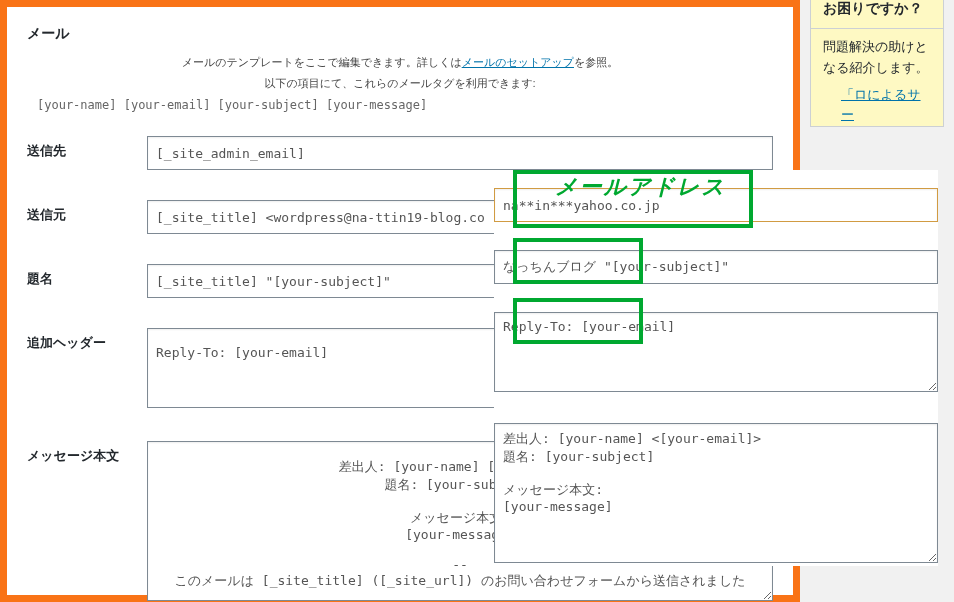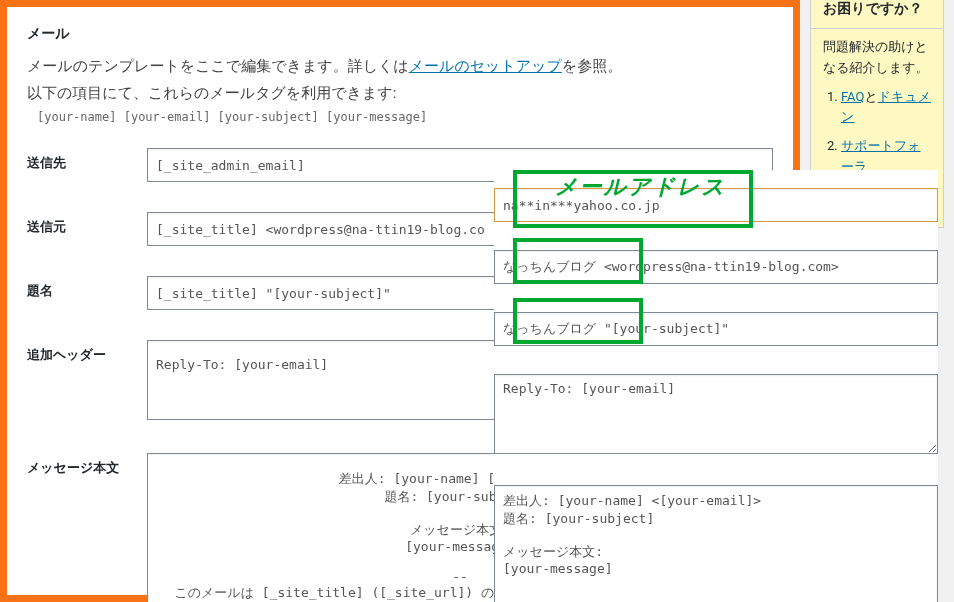--- a/index.html
+++ b/index.html
@@ -29,24 +29,25 @@
       flex: 1;
       padding: 0 10px 10px 10px;
       background: #f1f1f1;
     }
     .block-title {
       font-size: 14px;
       font-weight: 600;
       margin-bottom: 12px;
     }
     .desc {
-      font-size: 15px;
+      font-size: 11px;
       color: #444;
       line-height: 1.5;
       margin-bottom: 4px;
+      text-align: center;
     }
     .desc a {
       color: #0073aa;
       text-decoration: underline;
     }
     .mail-tags {
       font-family: Consolas, Monaco, monospace;
       font-size: 12px;
       color: #666;
       margin: 6px 0 24px 0;
@@ -222,44 +223,33 @@
 このメールは [_site_title] ([_site_url]) のお問い合わせフォームから送信されました</textarea>
       </div>
     </div>
   </div>
 
   <div class="right-panel">
     <div class="sidebar-block">
       <h3 class="sidebar-title">お困りですか？</h3>
       <div class="sidebar-body">
         <p>問題解決の助けとなる紹介します。</p>
-        <ol>
-          <li>
-            <a href="#">FAQ</a><span>と</span><a href="#">ドキュメン</a>
-          </li>
-          <li>
-            <a href="#">サポートフォーラ</a>
-          </li>
-        </ol>
         <div style="margin-left:18px;margin-top:6px;">
           <a href="#">「ロによるサー</a>
         </div>
       </div>
     </div>
   </div>
 </div>
 
 <div class="overlay-panel">
   <div class="overlay-row" style="margin-top:18px;">
     <input type="text" class="overlay-input" style="border-color: rgb(209, 155, 66);" value="na**in***yahoo.co.jp">
   </div>
   <div class="overlay-row">
-    <input type="text" class="overlay-input" value="なっちんブログ &lt;wordpress@na-ttin19-blog.com&gt;" style="">
-  </div>
-  <div class="overlay-row">
     <input type="text" class="overlay-input" value="なっちんブログ &quot;[your-subject]&quot;" style="">
   </div>
   <div class="overlay-row">
     <textarea class="overlay-textarea headers" style="">Reply-To: [your-email]</textarea>
   </div>
   <div class="overlay-row" style="margin-bottom:0;">
     <textarea class="overlay-textarea body" style="">差出人: [your-name] &lt;[your-email]&gt;
 題名: [your-subject]
 
 メッセージ本文:

